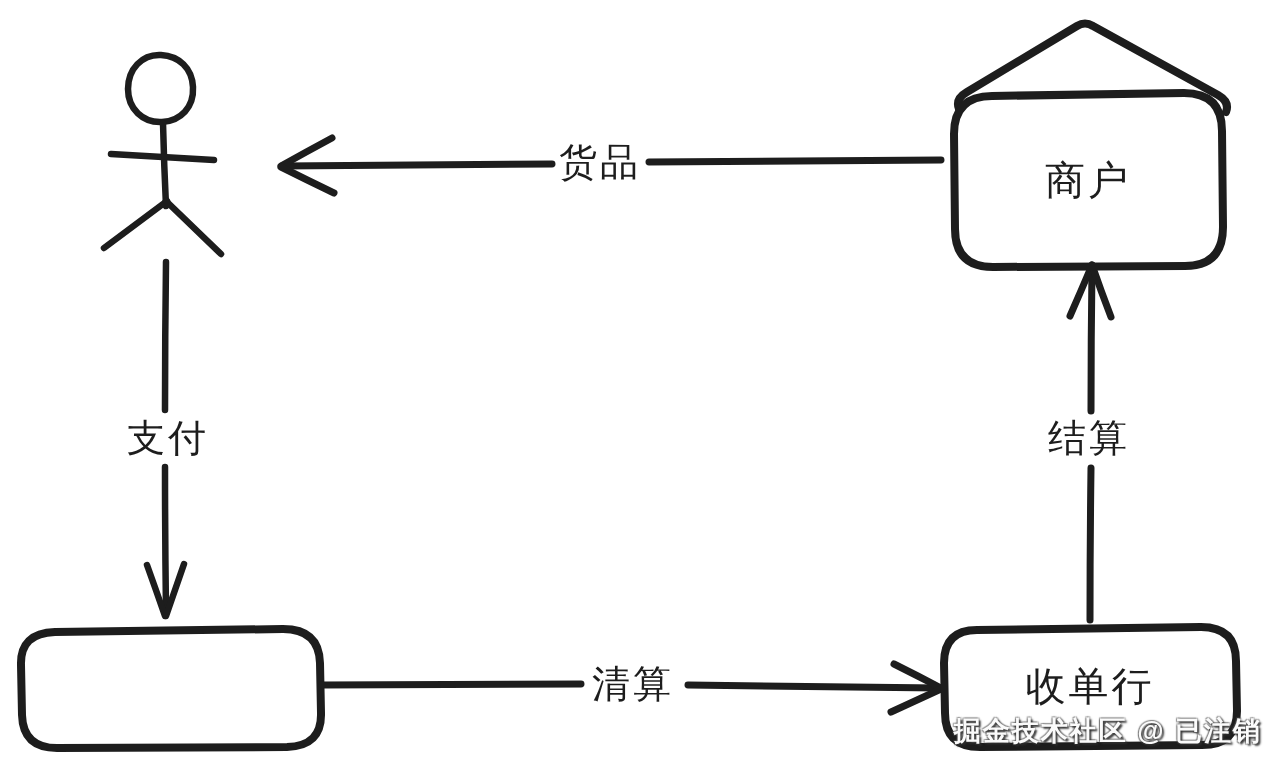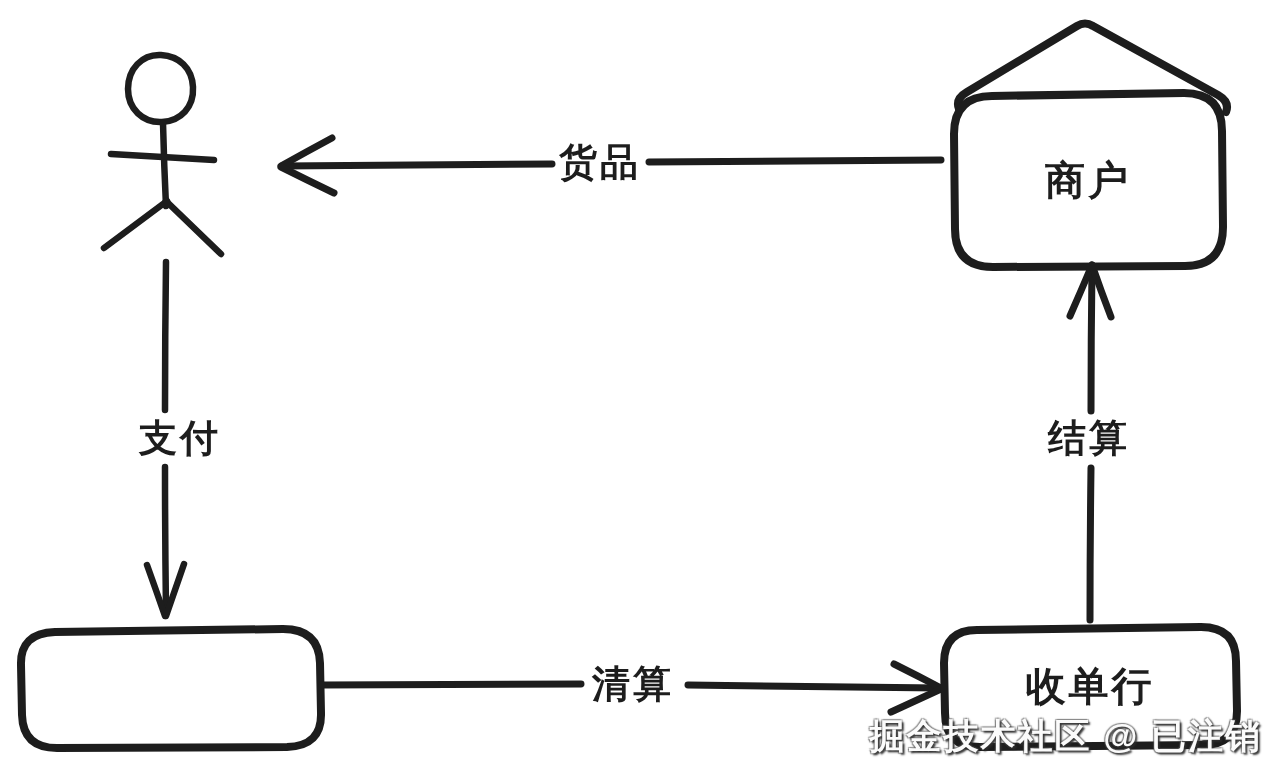--- a/index.html
+++ b/index.html
@@ -26,34 +26,34 @@
     stroke: #1d1d1d;
     fill: none;
     stroke-linecap: round;
     stroke-linejoin: round;
   }
   .label {
     position: absolute;
     transform: translate(-50%, -50%);
     color: #1d1d1d;
     font-size: 38px;
-    font-weight: 700;
+    font-weight: 400;
     letter-spacing: 3px;
     white-space: nowrap;
     line-height: 1;
     user-select: none;
   }
   .node-label {
     font-size: 40px;
   }
   .watermark {
     position: absolute;
     right: 4px;
     top: 713px;
-    font-size: 35px;
+    font-size: 27px;
     font-weight: 700;
     letter-spacing: 2px;
     white-space: nowrap;
     color: #fbfbfb;
     text-shadow:
       2px 2px 2px rgba(45,45,45,0.95),
       -1px -1px 1px rgba(90,90,90,0.55),
       1px -1px 1px rgba(90,90,90,0.45),
       -1px 1px 1px rgba(70,70,70,0.55);
     user-select: none;
@@ -112,21 +112,21 @@
 
     <g>
       <path class="ink" stroke-width="8" d="M 959 109 Q 955 99 967 92 L 1077 26 Q 1085 21 1093 26 L 1218 95 Q 1230 102 1226 112"></path>
       <path class="ink" stroke-width="8" d="M 992 96 L 1184 93 Q 1222 93 1222 131 L 1223 227 Q 1223 266 1185 266 L 993 267 Q 955 267 955 229 L 954 134 Q 954 96 992 96 Z"></path>
     </g>
 
   </svg>
 
   <div class="label" style="left:600px; top:162px;">货品</div>
 
-  <div class="label" style="left:168px; top:438px;margin-left:12px;">支付</div>
+  <div class="label" style="left:168px; top:438px;">支付</div>
 
   <div class="label" style="left:633px; top:684px;">清算</div>
 
   <div class="label" style="left:1089px; top:438px;">结算</div>
 
   <div class="label node-label" style="left:1088px; top:180px;text-align:center;">商户</div>
 
 
   <div class="label node-label" style="left:1090px; top:686px;">收单行</div>
 

